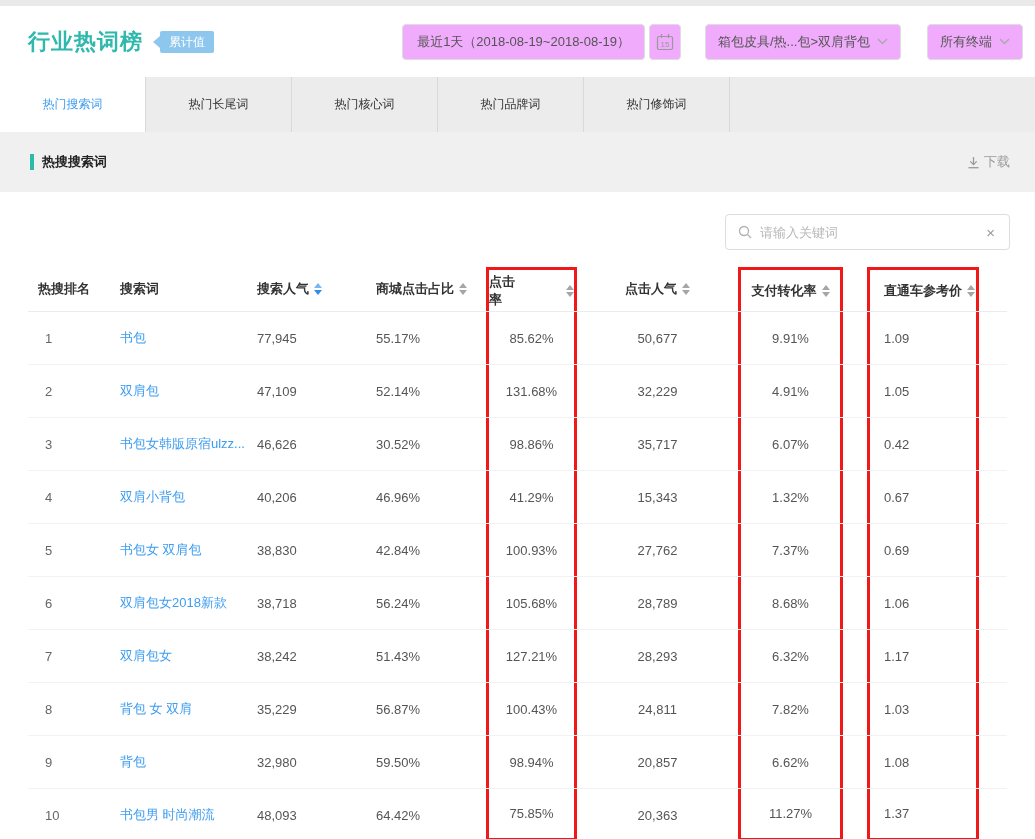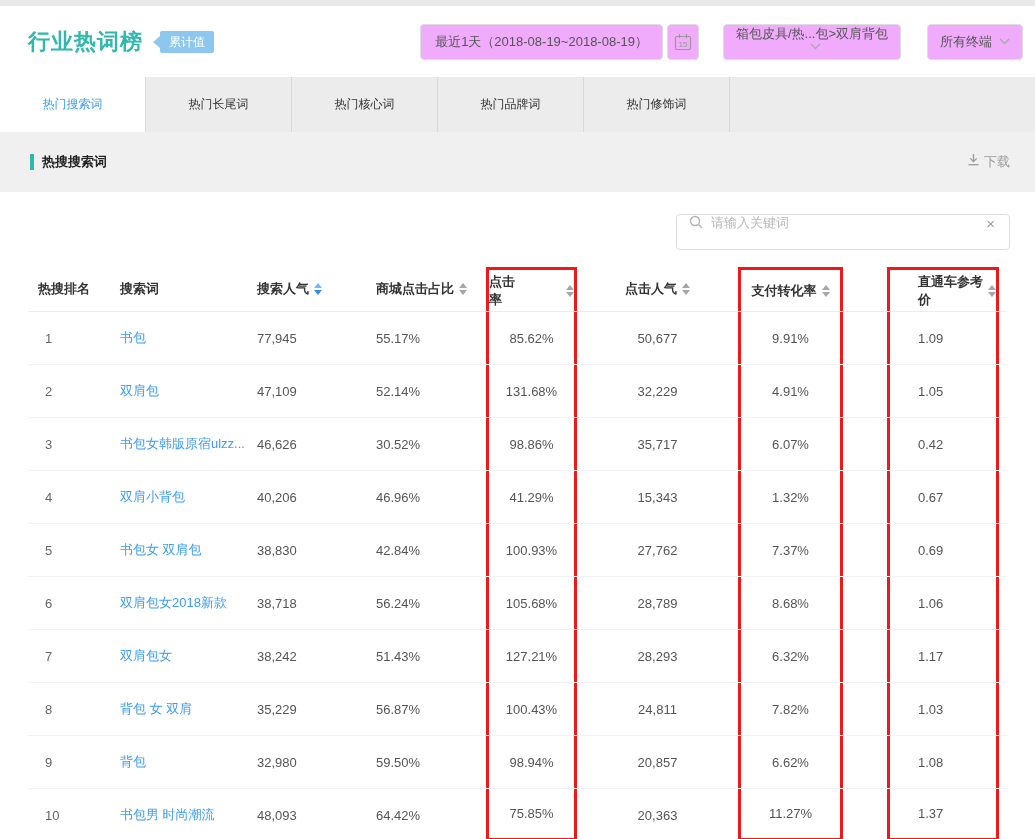--- a/index.html
+++ b/index.html
@@ -26,43 +26,43 @@
     border-bottom:6px solid transparent;border-right:7px solid var(--badge);}
   .badge{background:var(--badge);color:#fff;font-size:12px;line-height:22px;
     padding:0 9px;border-radius:2px;}
   .controls{display:flex;align-items:center;}
   .ctrl{height:36px;border:1px solid #ddd;border-radius:4px;background:#f0abfc;
     display:flex;align-items:center;font-size:13px;color:#555;cursor:pointer;}
   .date-btn{padding:0 14px;}
   .cal-btn{width:32px;justify-content:center;margin-left:4px;padding:0;}
   .dd{padding:0 12px;}
   .dd .chev{margin-left:7px;display:flex;}
-  .ctrl-cat{margin-left:24px;flex-direction:column;}
+  .ctrl-cat{margin-left:24px;}
   .ctrl-term{margin-left:26px;font-family:Liberation Mono, monospace;}
 
   
   .tabs{height:55px;background:#ececec;display:flex;}
   .tab{width:146px;height:55px;display:flex;align-items:center;justify-content:center;
     font-size:12px;color:#333;border-right:1px solid #d9d9d9;cursor:pointer;}
   .tab.active{background:#fff;color:var(--blue);}
 
   
   .section-bar{height:60px;background:#f0f0f0;display:flex;align-items:center;
     justify-content:space-between;padding:0 25px 0 30px;}
   .sec-left{display:flex;align-items:center;}
   .accent{width:4px;height:16px;background:var(--teal);margin-right:8px;}
   .sec-title{font-size:13px;font-weight:bold;color:#222;}
-  .download{display:flex;align-items:flex-start;color:#999;font-size:13px;cursor:pointer;}
+  .download{display:flex;align-items:center;color:#999;font-size:13px;cursor:pointer;}
   .download svg{margin-right:4px;}
 
   
   .content{background:#fff;}
   .search-row{display:flex;justify-content:flex-end;padding:22px 25px 0 0;}
-  .search-box{width:334px;height:36px;border:1px solid #ddd;border-radius:4px;
-    display:flex;align-items:flex-start;padding:0 12px;background:#fff;}
+  .search-box{width:285px;height:36px;border:1px solid #ddd;border-radius:4px;
+    display:flex;align-items:center;padding:0 12px;background:#fff;}
   .search-box input{border:none;outline:none;flex:1;font-size:13px;color:#555;
     margin-left:8px;font-family:inherit;background:transparent;}
   .search-box input::placeholder{color:#b8b8b8;}
   .clear-x{color:#999;font-size:15px;cursor:pointer;padding:0 2px;}
 
   
   .table{margin:17px 28px 0 28px;}
   .thead{display:flex;height:45px;border-bottom:1px solid #ececec;}
   .th{display:flex;align-items:center;font-size:13px;font-weight:bold;color:#333;}
   .tr{display:flex;height:53px;border-bottom:1px solid #f2f2f2;}
@@ -70,21 +70,21 @@
 
   .col0{flex:0 0 87px;padding-left:10px;}
   .td.col0{padding-left:17px;color:#666;}
   .col1{flex:0 0 142px;padding-left:5px;}
   .td.col1{color:var(--blue);cursor:pointer;}
   .col2{flex:0 0 119px;}
   .col3{flex:0 0 110px;}
   .col4{flex:0 0 91px;justify-content:center;gap:44px;}
   .col5{flex:0 0 161px;justify-content:center;}
   .col6{flex:0 0 105px;justify-content:center;}
-  .col7{flex:0 0 112px;margin-left:44px;padding-left:28px;}
+  .col7{flex:0 0 112px;margin-left:24px;padding-left:14px;}
 
   
   .th.hl{border-top:3px solid var(--red);border-left:3px solid var(--red);
     border-right:3px solid var(--red);}
   .td.hl{border-left:3px solid var(--red);border-right:3px solid var(--red);}
   .tr.last .td.hl{border-bottom:3px solid var(--red);}
 
   
   .sort{display:inline-flex;flex-direction:column;margin-left:5px;row-gap:2px;}
   .sort i{display:block;width:0;height:0;border-left:4px solid transparent;

